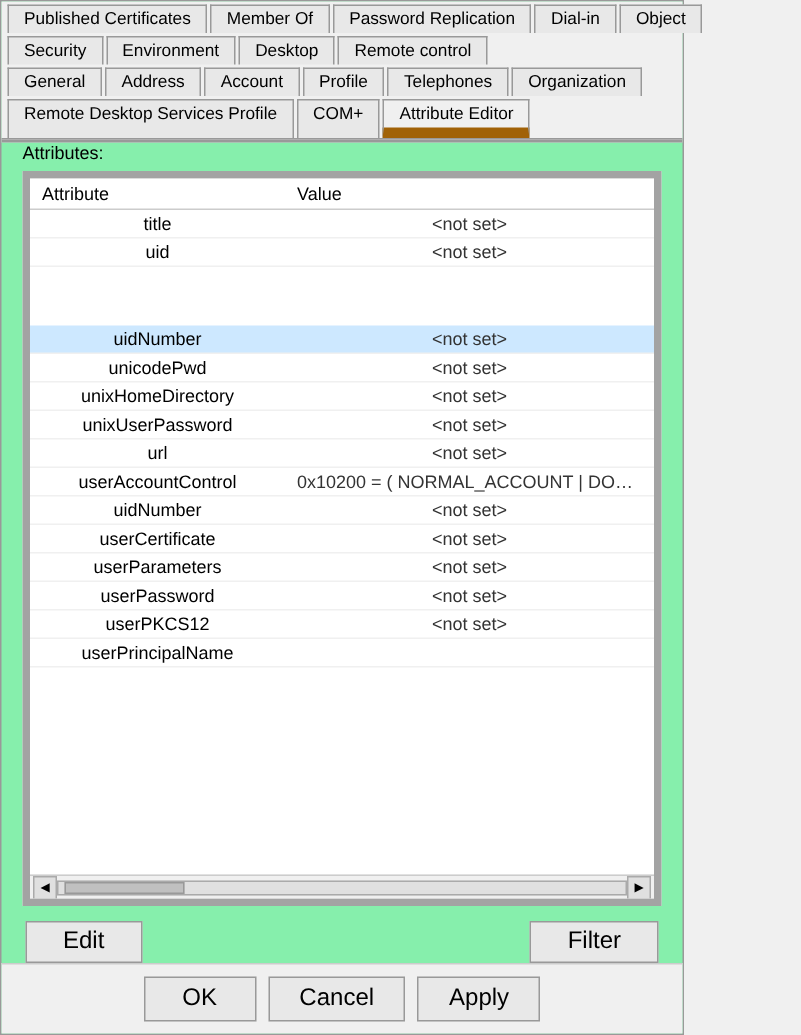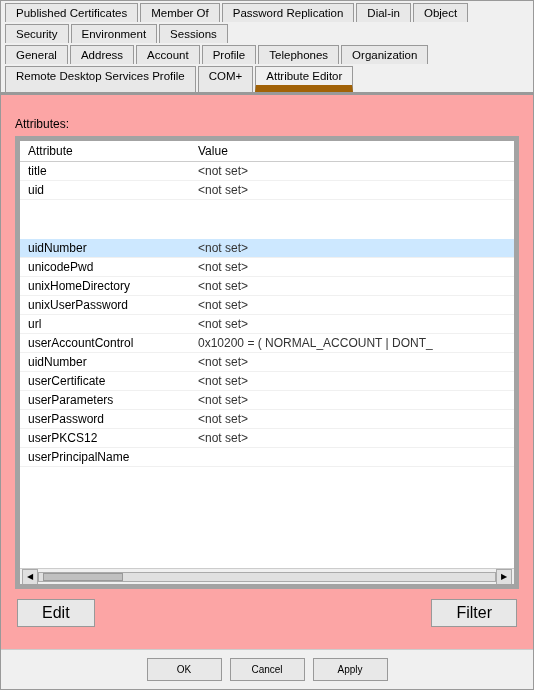--- a/index.html
+++ b/index.html
@@ -5,23 +5,23 @@
     * { box-sizing: border-box; margin: 0; padding: 0; }
     body {
       font-family: "Segoe UI", Tahoma, Arial, sans-serif;
       font-size: 12px;
       background: #f0f0f0;
       width: 534px;
       height: 690px;
       overflow: hidden;
     }
     .window {
-      width: 534px;
+      width: 456px;
       height: 690px;
-      background: #fca5a5;
+      background: #86efac;
       border: 1px solid #999;
       display: flex;
       flex-direction: column;
     }
     .tab {
       padding: 3px 10px;
       border: 1px solid #999;
       border-bottom: none;
       background: #e8e8e8;
       cursor: pointer;
@@ -30,21 +30,21 @@
       white-space: nowrap;
       font-size: 11.5px;
     }
     .tab.active {
       background: #f0f0f0;
       border-bottom: 7px solid #a16207;
       z-index: 1;
     }
     .content {
       flex: 1;
-      padding: 22px 14px;
+      padding: 0 14px;
       display: flex;
       flex-direction: column;
       overflow: hidden;
     }
     .attributes-label {
       margin-bottom: 5px;
       font-size: 12px;
     }
     .table-wrapper {
       flex: 1;
@@ -64,20 +64,21 @@
       padding: 3px 8px;
       font-weight: normal;
       font-size: 12px;
       flex-shrink: 0;
     }
     .col-attribute { width: 170px; }
     .col-value { flex: 1; }
     .table-body {
       overflow-y: scroll;
       flex: 1;
+      text-align: center;
     }
     .table-row {
       display: flex;
       border-bottom: 1px solid #f0f0f0;
       font-size: 12px;
     }
     .table-row.selected {
       background: #cde8ff;
       margin-top: 39px;
     }
@@ -149,21 +150,21 @@
       gap: 8px;
       padding: 8px 10px;
       border-top: 1px solid #ccc;
       background: #f0f0f0;
       flex-shrink: 0;
     }
     .bottom-btn {
       padding: 5px 20px;
       border: 1px solid #999;
       background: #e8e8e8;
-      font-size: 10px;
+      font-size: 16px;
       cursor: pointer;
       min-width: 75px;
     }
     .bottom-btn:disabled {
       color: #aaa;
     }
     .tab-rows-container {
       display: flex;
       flex-direction: column;
       background: #f0f0f0;
@@ -189,21 +190,22 @@
     <div class="tab-row-line">
       <div class="tab">Published Certificates</div>
       <div class="tab">Member Of</div>
       <div class="tab">Password Replication</div>
       <div class="tab">Dial-in</div>
       <div class="tab">Object</div>
     </div>
     <div class="tab-row-line">
       <div class="tab">Security</div>
       <div class="tab">Environment</div>
-      <div class="tab">Sessions</div>
+      <div class="tab">Desktop</div>
+      <div class="tab">Remote control</div>
     </div>
     <div class="tab-row-line">
       <div class="tab">General</div>
       <div class="tab">Address</div>
       <div class="tab">Account</div>
       <div class="tab">Profile</div>
       <div class="tab">Telephones</div>
       <div class="tab">Organization</div>
     </div>
     <div class="tab-row-line last-tab-row">

